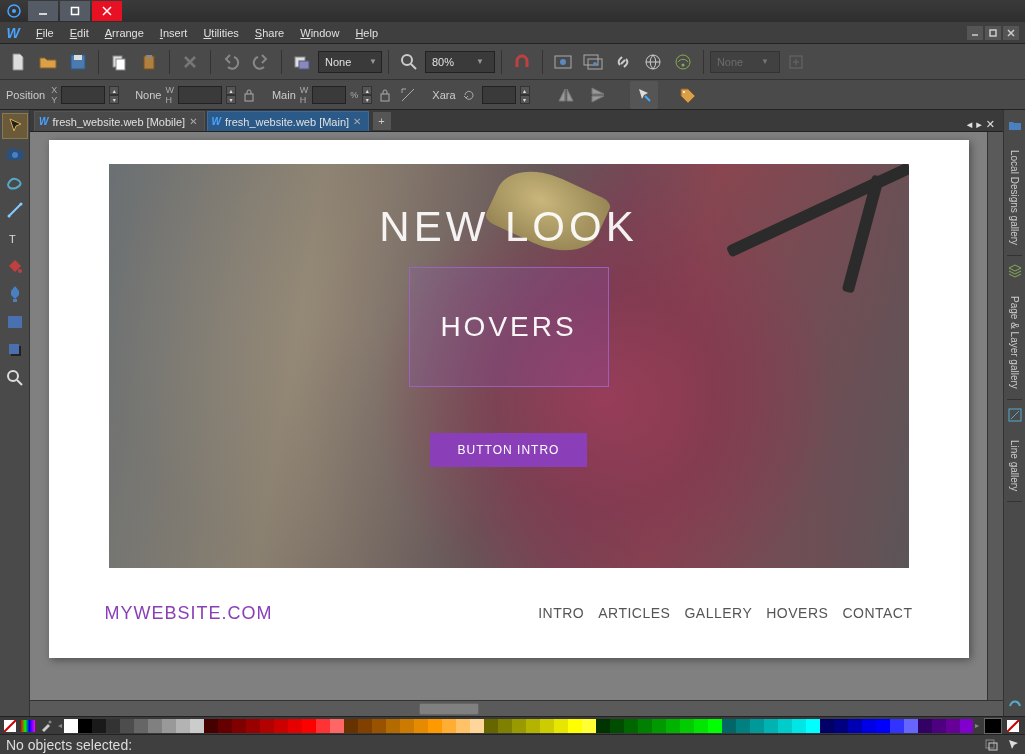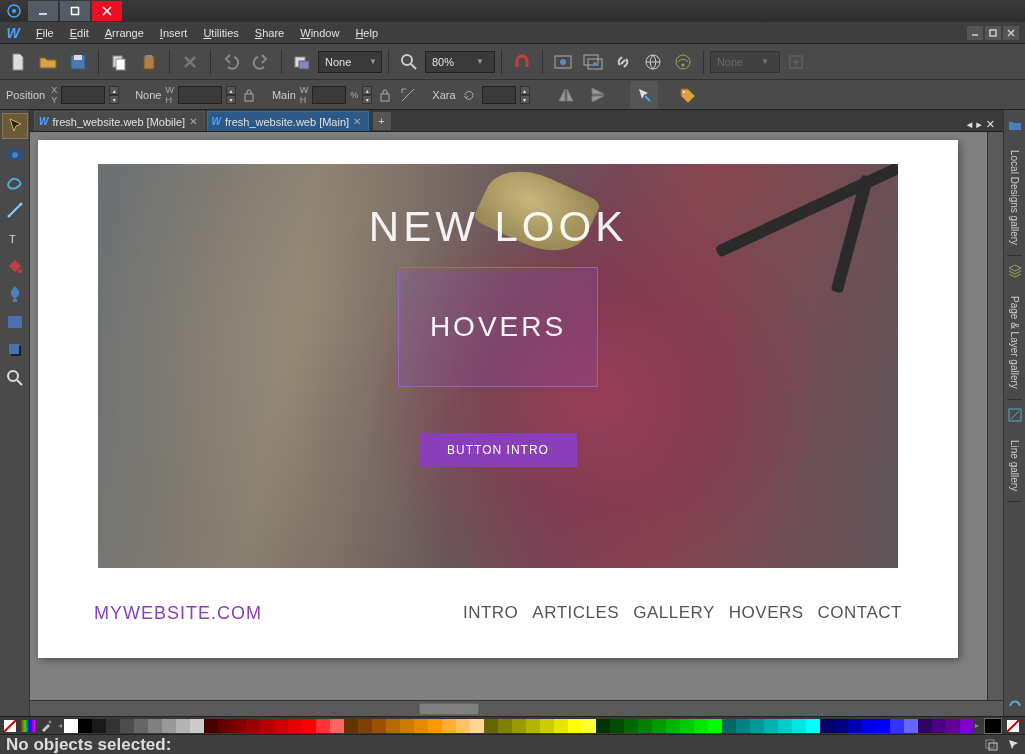--- a/index.html
+++ b/index.html
@@ -50,37 +50,37 @@
 .doctabs{ height:22px; background:#3a3a3a; display:flex; align-items:flex-end; padding-left:4px; border-bottom:1px solid #222;}
 .doctab{ height:20px; padding:0 6px 0 4px; display:flex; align-items:center; background:#4a4a4a; border:1px solid #555; border-bottom:none; margin-right:2px; gap:4px; font-size:11px;}
 .doctab.active{ background:#2b5a88; border-color:#3a6aa0;}
 .doctab .tclose{ font-size:10px; color:#aaa; cursor:pointer;}
 .doctab .ticon{ color:#4aa3ff; font-weight:bold; font-style:italic; font-size:10px;}
 .doctabs .addtab{ width:18px;height:18px;background:#555;display:flex;align-items:center;justify-content:center;margin-left:2px;margin-bottom:1px;}
 .doctabs .filler{flex:1;}
 .doctabs .tabend{padding-right:8px;display:flex;gap:4px;align-items:center;font-size:9px;color:#aaa;}
 
 .canvaswrap{ flex:1; background:#808080; position:relative; overflow:hidden; display:flex;}
-.canvas{ flex:1; background:#808080; display:flex; align-items:flex-start; justify-content:flex-start; overflow:hidden; padding:8px 8px 0 8px;}
+.canvas{ flex:1; background:#808080; display:flex; align-items:flex-start; justify-content:center; overflow:hidden; padding:8px 8px 0 8px;}
 .page{ width:920px; background:#fff; box-shadow:2px 2px 8px rgba(0,0,0,.4);}
 .hero{ width:800px; margin:0 auto; height:404px; background:linear-gradient(100deg,#6b7073 0%,#8a8070 25%,#685858 50%, #7a4555 60%, #8e444f 70%, #5b5558 100%); position:relative; display:flex; flex-direction:column; align-items:center; justify-content:center; overflow:hidden;}
 .hero::before{content:"";position:absolute;inset:0;background:radial-gradient(circle at 62% 58%, rgba(156,60,90,.85) 0%, rgba(130,55,80,.7) 20%, rgba(90,80,90,.15) 42%, transparent 55%), radial-gradient(circle at 30% 40%, rgba(200,180,150,.2) 0%, transparent 40%);}
 .leaf{position:absolute;top:12px;left:48%;width:110px;height:70px;background:radial-gradient(ellipse at 40% 40%,#c9b67c,#8a7a4a);border-radius:50% 10% 50% 10%;transform:rotate(25deg);}
 .branch{position:absolute;top:0;right:0;width:180px;height:180px;}
 .branch::before,.branch::after{content:"";position:absolute;background:#2b2b2b;border-radius:4px;}
 .branch::before{top:40px;right:-10px;width:200px;height:12px;transform:rotate(-25deg);}
 .branch::after{top:10px;right:40px;width:12px;height:120px;transform:rotate(15deg);}
 .hero h1{position:relative;font-size:42px;font-weight:200;letter-spacing:4px;color:rgba(255,255,255,.92);margin-top:-62px;}
 .hero .box{position:relative;margin-top:16px;width:200px;height:120px;border:1px solid rgba(160,100,200,.85);background:rgba(140,80,190,.22);display:flex;align-items:center;justify-content:center;}
 .hero .box span{font-size:28px;font-weight:300;letter-spacing:3px;color:rgba(255,255,255,.95);}
 .hero .btn{position:relative;margin-top:46px;padding:10px 28px;background:#8a3fb8;color:#fff;font-size:12px;letter-spacing:1px;}
 .sitebar{height:90px;display:flex;align-items:center;justify-content:space-between;padding:0 56px;}
 .sitebar .logo{font-size:18px;letter-spacing:1px;color:#8a3fb8;font-weight:400;}
 .sitebar .nav{display:flex;gap:14px;}
-.sitebar .nav span{font-size:17px;color:#555;letter-spacing:.5px;}
+.sitebar .nav span{font-size:14px;color:#555;letter-spacing:.5px;}
 
 .vscroll{width:16px;background:#5a5a5a;border-left:1px solid #333;}
 
 .rightstrip{width:22px;background:#4a4a4a;border-left:1px solid #333;display:flex;flex-direction:column;align-items:center;}
 .rightstrip .vtab{writing-mode:vertical-rl;padding:10px 2px;font-size:10px;color:#ccc;border-bottom:1px solid #333;cursor:pointer;}
 .rightstrip .ricon{width:18px;height:18px;margin:6px 0;display:flex;align-items:center;justify-content:center;}
 .rightstrip .rgap{flex:1;}
 
 
 .hscroll{height:16px;background:#5a5a5a;border-top:1px solid #333;display:flex;align-items:center;}
@@ -89,21 +89,21 @@
 
 
 .colorbar{height:18px;background:#3a3a3a;display:flex;align-items:center;padding:0 2px;border-top:1px solid #222;}
 .colorbar .cbbtn{width:16px;height:14px;margin-right:2px;display:flex;align-items:center;justify-content:center;}
 .colorbar .swatches{display:flex;flex:1;gap:0;overflow:hidden;}
 .colorbar .sw{width:14px;height:14px;flex-shrink:0;}
 .colorbar .cend{display:flex;gap:2px;padding-left:4px;}
 
 
 .statusbar{height:20px;background:#3f3f3f;display:flex;align-items:center;padding:0 6px;border-top:1px solid #222;}
-.statusbar .stxt{flex:1;font-size:17px;color:#ddd;font-weight:bold;}
+.statusbar .stxt{flex:1;font-size:14px;color:#ddd;}
 .statusbar .send{display:flex;gap:8px;align-items:center;}
 
 svg{display:block;}
 </style>
 </head>
 <body>
 
 <div class="titlebar">
   <span class="icon">
     <svg viewBox="0 0 16 16">

